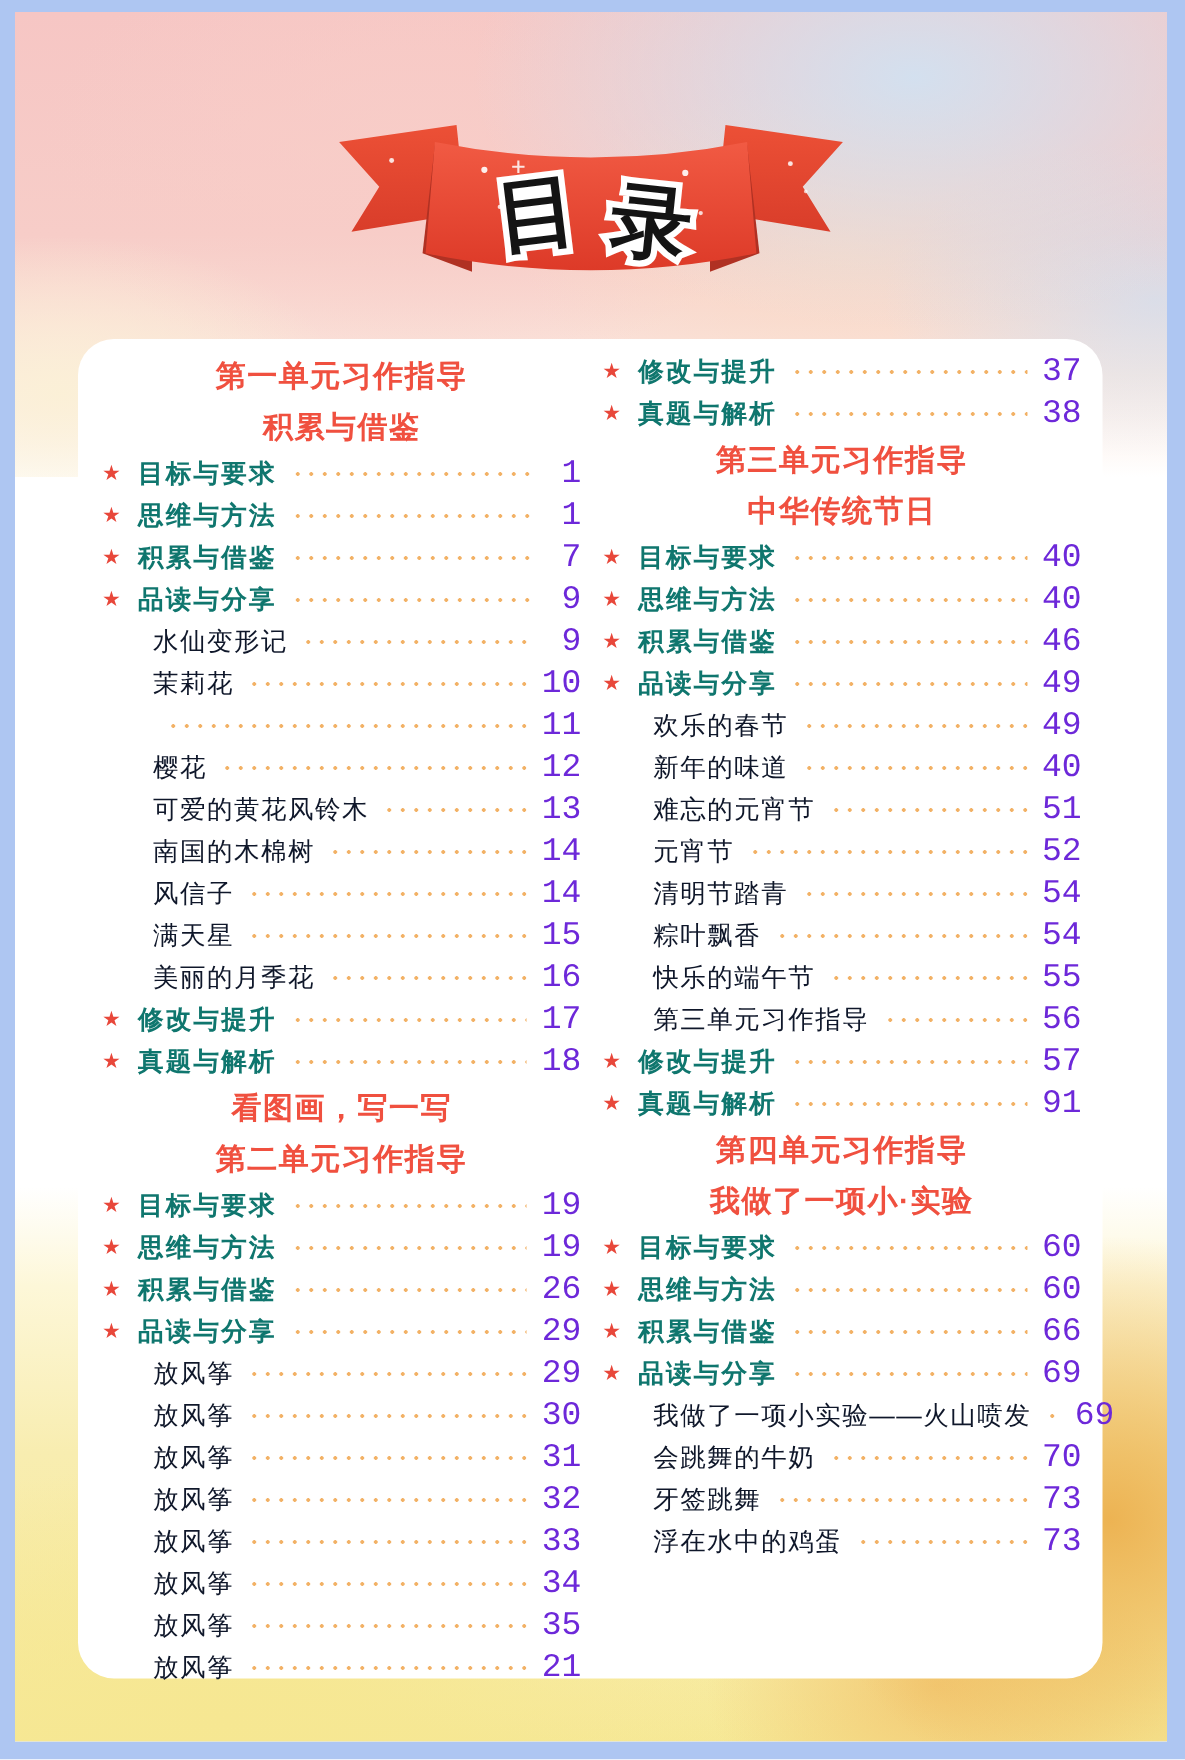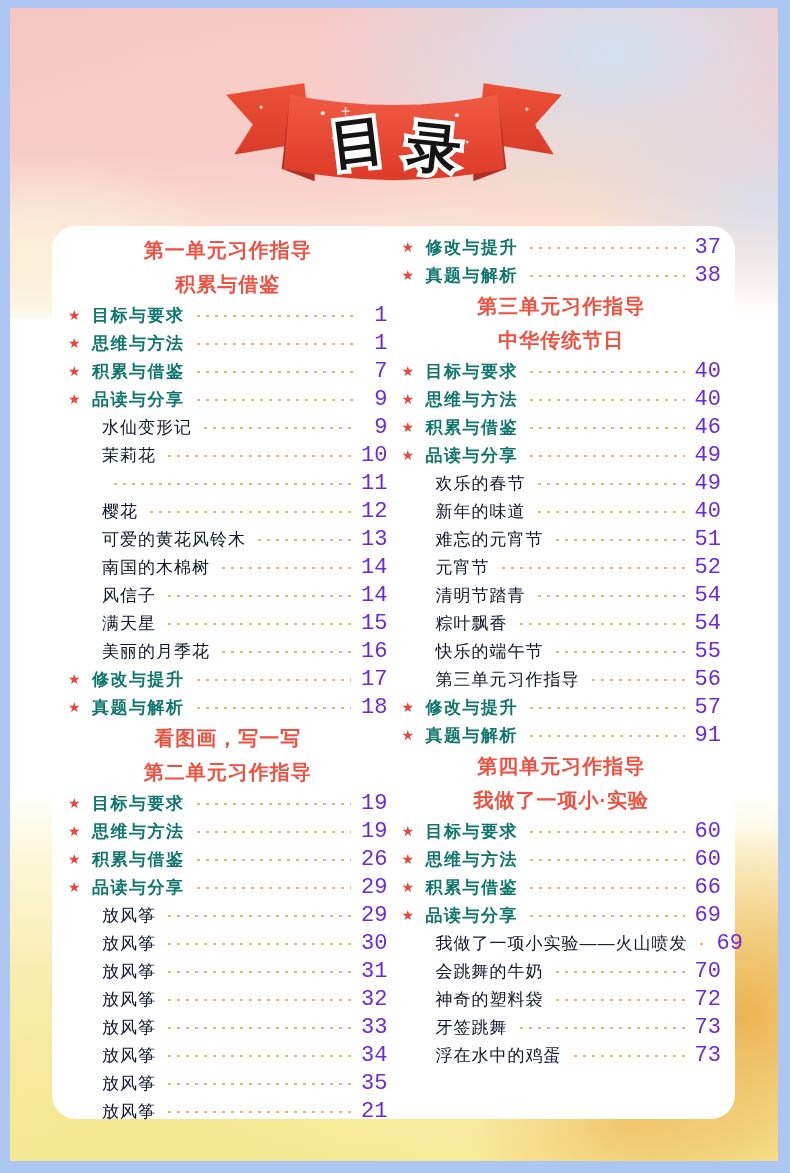--- a/index.html
+++ b/index.html
@@ -378,25 +378,20 @@
             <span class="label">我做了一项小实验——火山喷发</span>
             <span class="dots"></span>
             <span class="pageno">69</span>
           </div>
           <div class="row entry sub">
             <span class="label">会跳舞的牛奶</span>
             <span class="dots"></span>
             <span class="pageno">70</span>
           </div>
           <div class="row entry sub">
-            <span class="label">神奇的塑料袋</span>
-            <span class="dots"></span>
-            <span class="pageno">72</span>
-          </div>
-          <div class="row entry sub">
             <span class="label">牙签跳舞</span>
             <span class="dots"></span>
             <span class="pageno">73</span>
           </div>
           <div class="row entry sub">
             <span class="label">浮在水中的鸡蛋</span>
             <span class="dots"></span>
             <span class="pageno">73</span>
           </div>
         </div>

